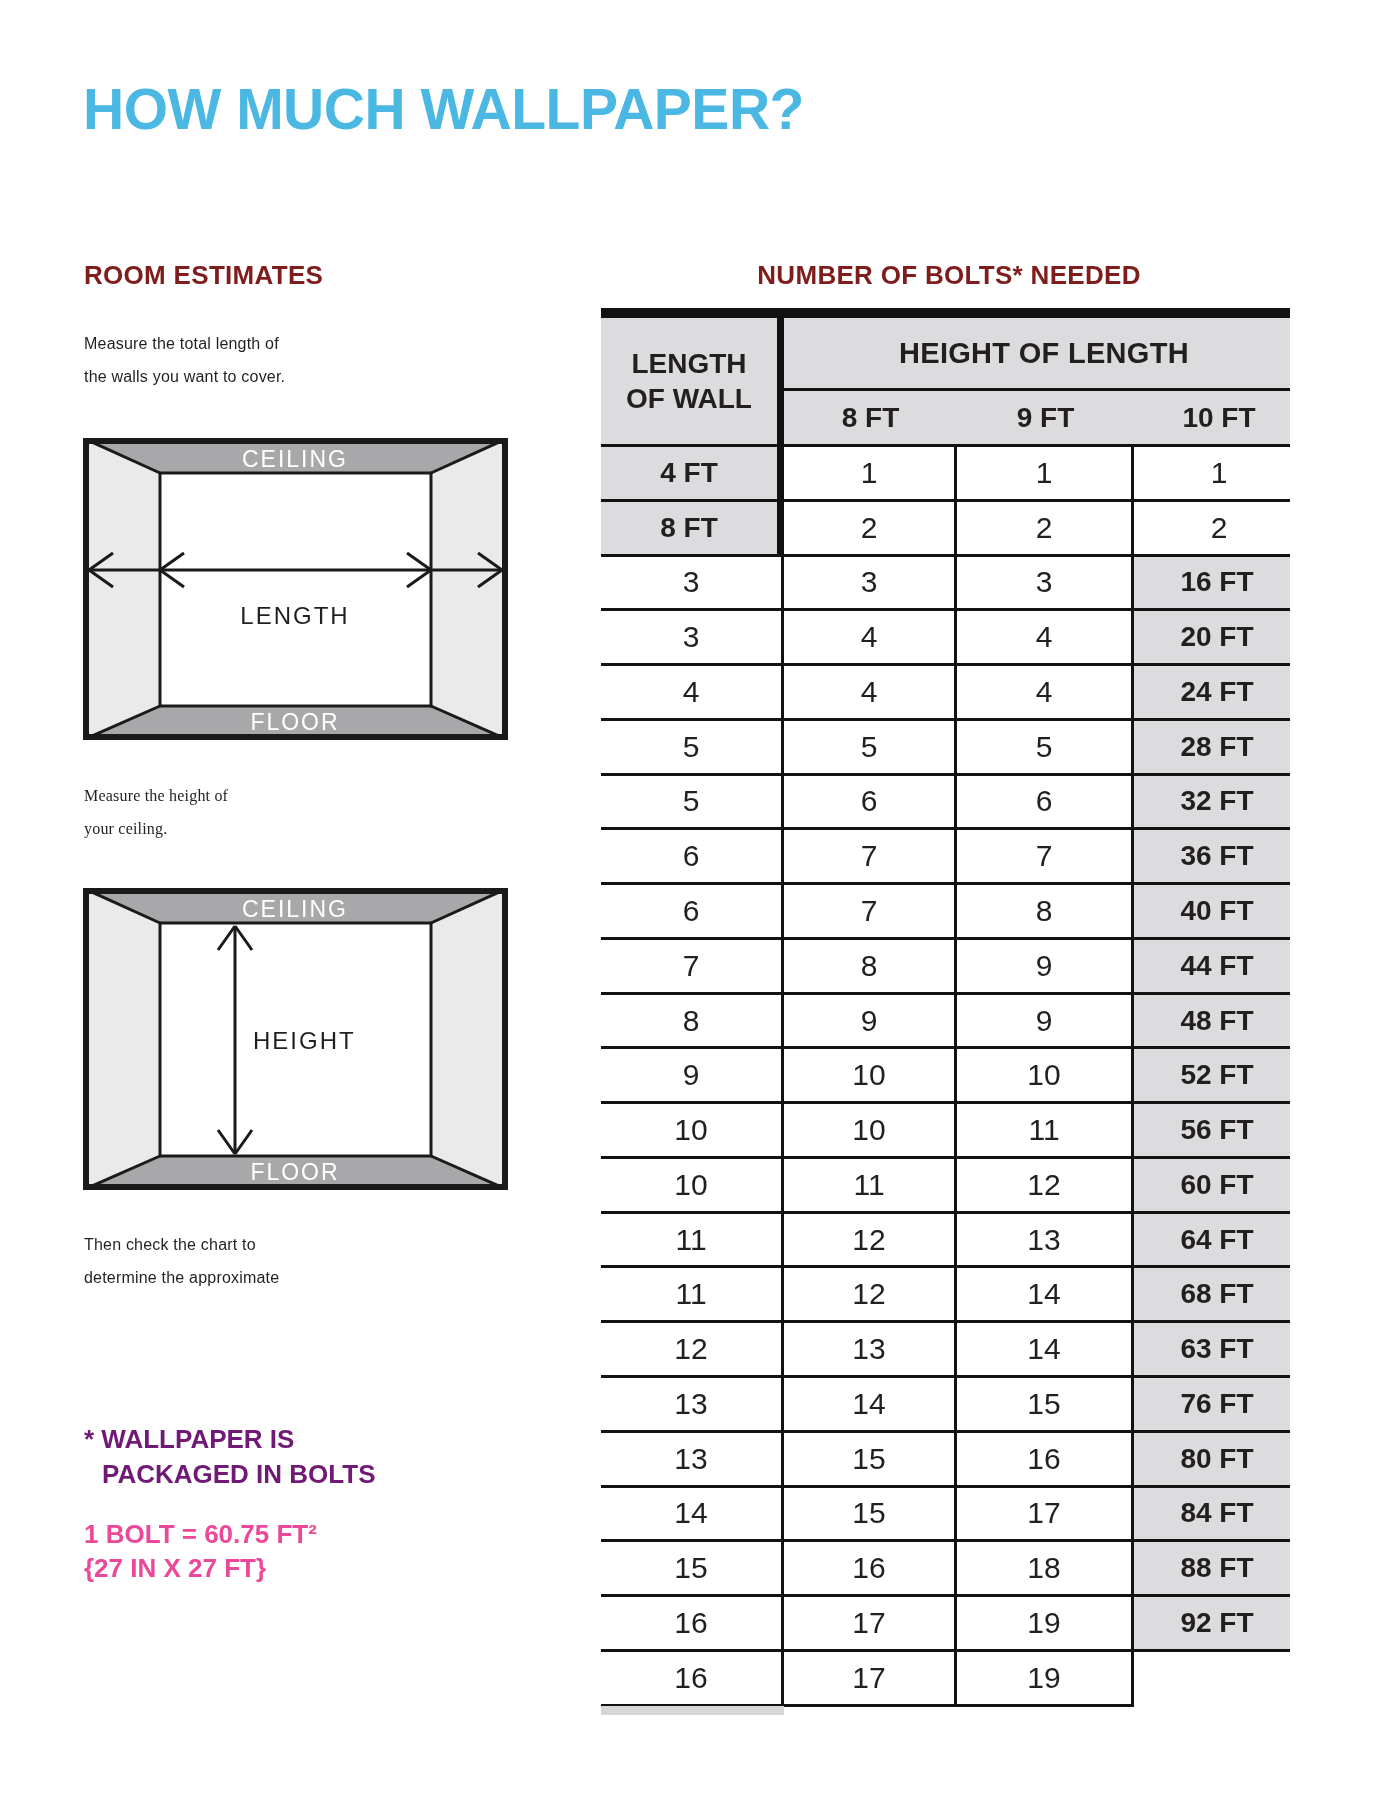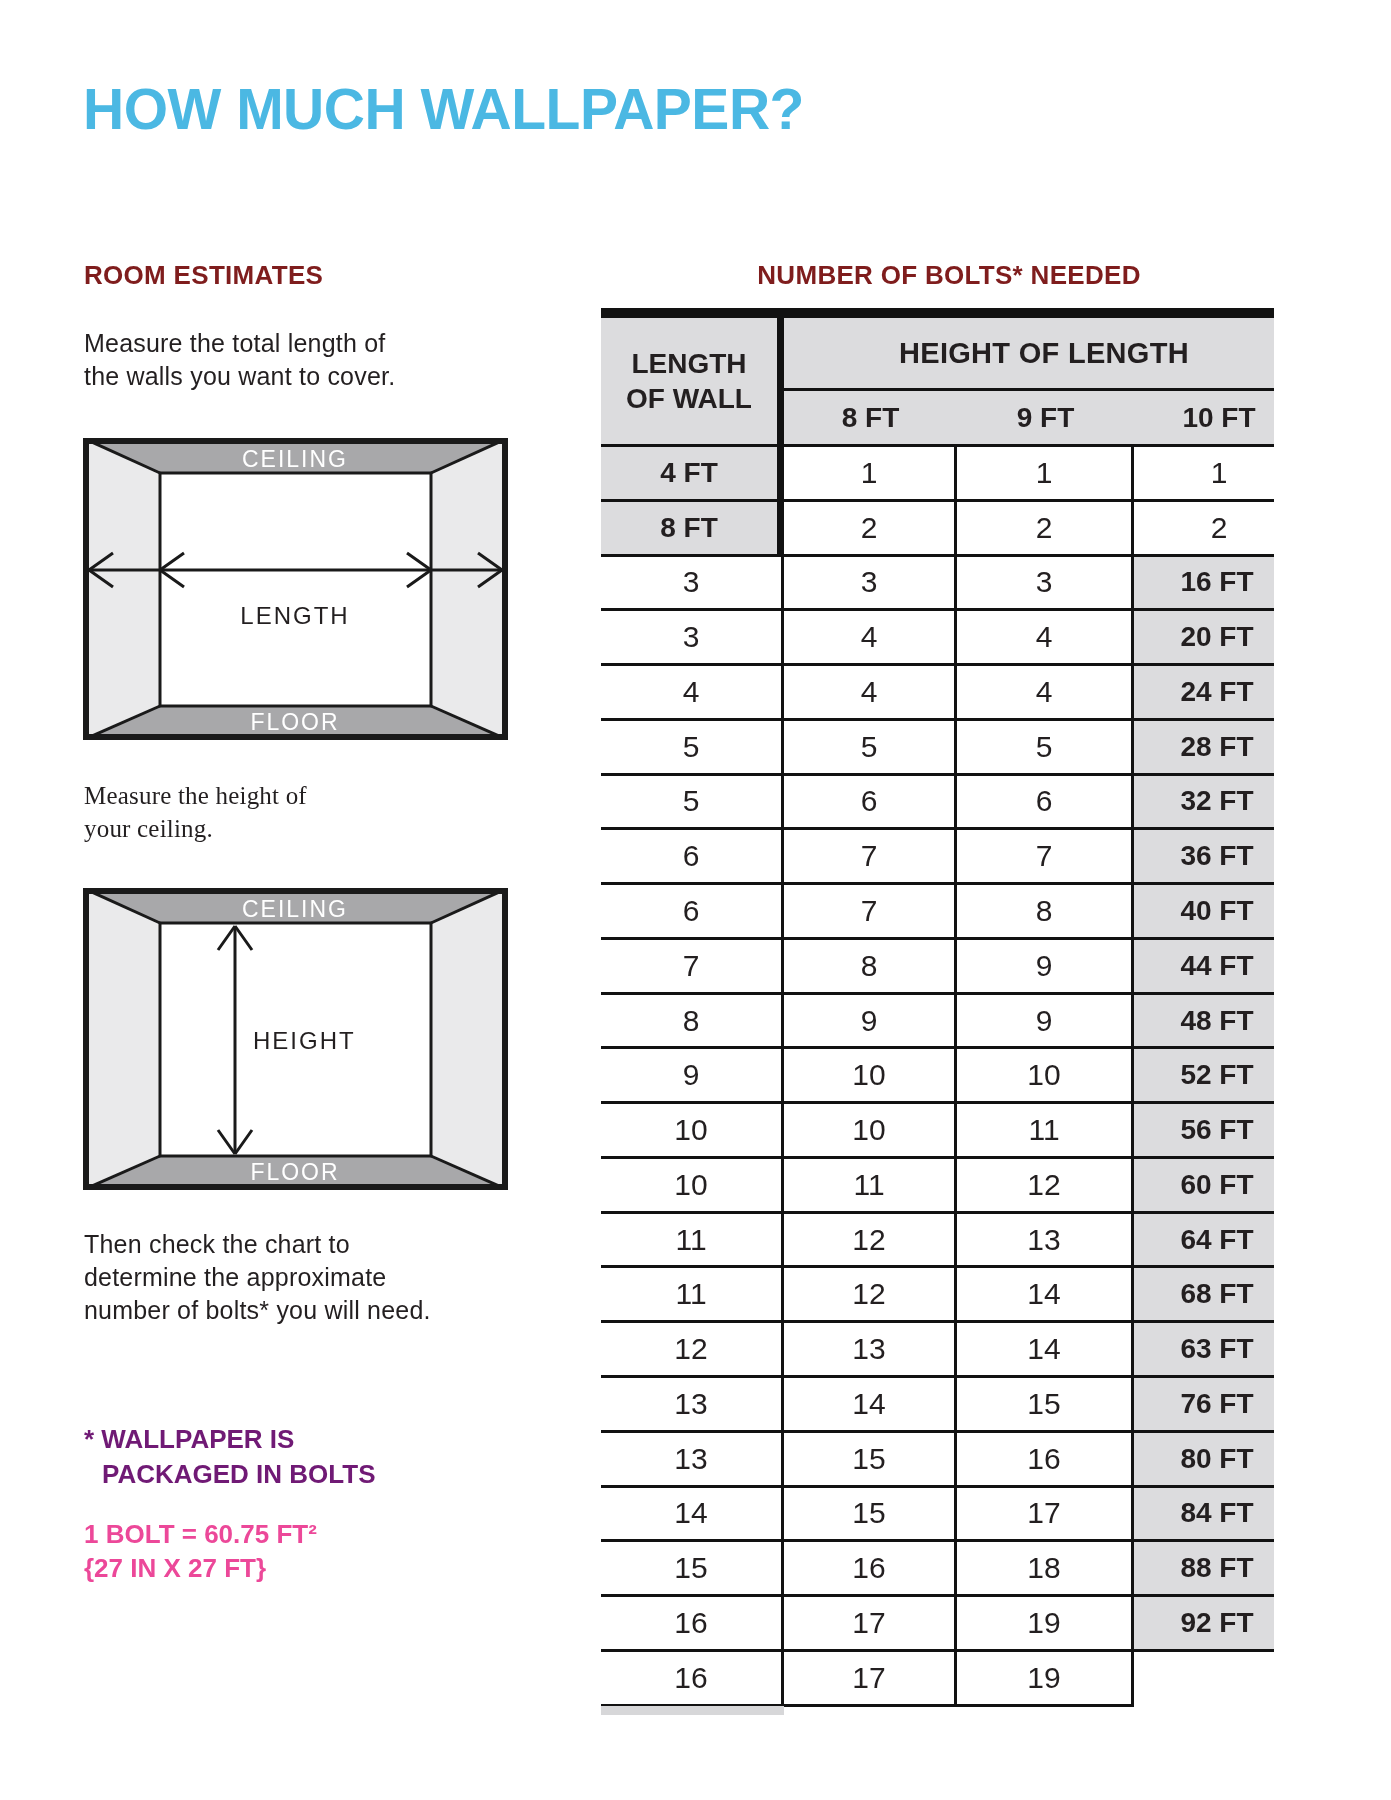--- a/index.html
+++ b/index.html
@@ -1,28 +1,28 @@
 <!DOCTYPE html>
 <html><head>
 <meta charset="utf-8">
 <style>
   html,body{margin:0;padding:0;background:#fff;}
   #page{position:relative;width:1274px;height:1800px;background:#ffffff;
-        font-family:"Liberation Sans",sans-serif;overflow:hidden;color:#231F20;}
+        font-family:"Liberation Sans",sans-serif;overflow:hidden;color:#231F20;padding-left:16px;}
 
   
   #page-title{position:absolute;left:83px;top:76px;margin:0;font-size:57px;font-weight:bold;
               letter-spacing:-0.5px;color:#4BB8E3;white-space:nowrap;}
   .section-heading{position:absolute;top:260px;font-size:26px;font-weight:bold;
                    color:#7f1d1d;letter-spacing:0.3px;white-space:nowrap;}
   #room-estimates-heading{left:84px;}
   #table-heading{left:596px;width:706px;text-align:center;}
 
   
-  .body-text{position:absolute;left:84px;font-size:25px;line-height:33px;
+  .body-text{position:absolute;left:84px;font-size:16px;line-height:33px;
              color:#231F20;letter-spacing:0.2px;}
   #para1{top:327px;} #para2{top:779px;font-family:Liberation Serif, serif;} #para3{top:1228px;}
 
   
   .diagram{position:absolute;left:83px;width:425px;height:302px;}
   #diagram1{top:438px;} #diagram2{top:888px;}
   .diag-label{font-family:"Liberation Sans",sans-serif;}
 
   
   #footnote{position:absolute;left:84px;top:1422px;font-size:26px;font-weight:bold;
@@ -114,21 +114,20 @@
       <path d="M152,38 L135,62 M152,38 L169,62 M152,266 L135,242 M152,266 L169,242"></path>
     </g>
     <text class="diag-label" x="212" y="29" text-anchor="middle" font-size="23" letter-spacing="2" fill="#ffffff">CEILING</text>
     <text class="diag-label" x="212" y="292" text-anchor="middle" font-size="23" letter-spacing="2" fill="#ffffff">FLOOR</text>
     <text class="diag-label" x="170" y="161" text-anchor="start" font-size="24" letter-spacing="2" fill="#231F20">HEIGHT</text>
   </svg>
 
   <div id="para3" class="body-text">
     <div>Then check the chart to</div>
     <div>determine the approximate</div>
-    <div>number of bolts* you will need.</div>
   </div>
 
   <div id="footnote">
     <div>* WALLPAPER IS</div>
     <div class="fn-line2">PACKAGED IN BOLTS</div>
   </div>
 
   <div id="bolt-info">
     <div>1 BOLT = 60.75 FT²</div>
     <div>{27 IN X 27 FT}</div>

